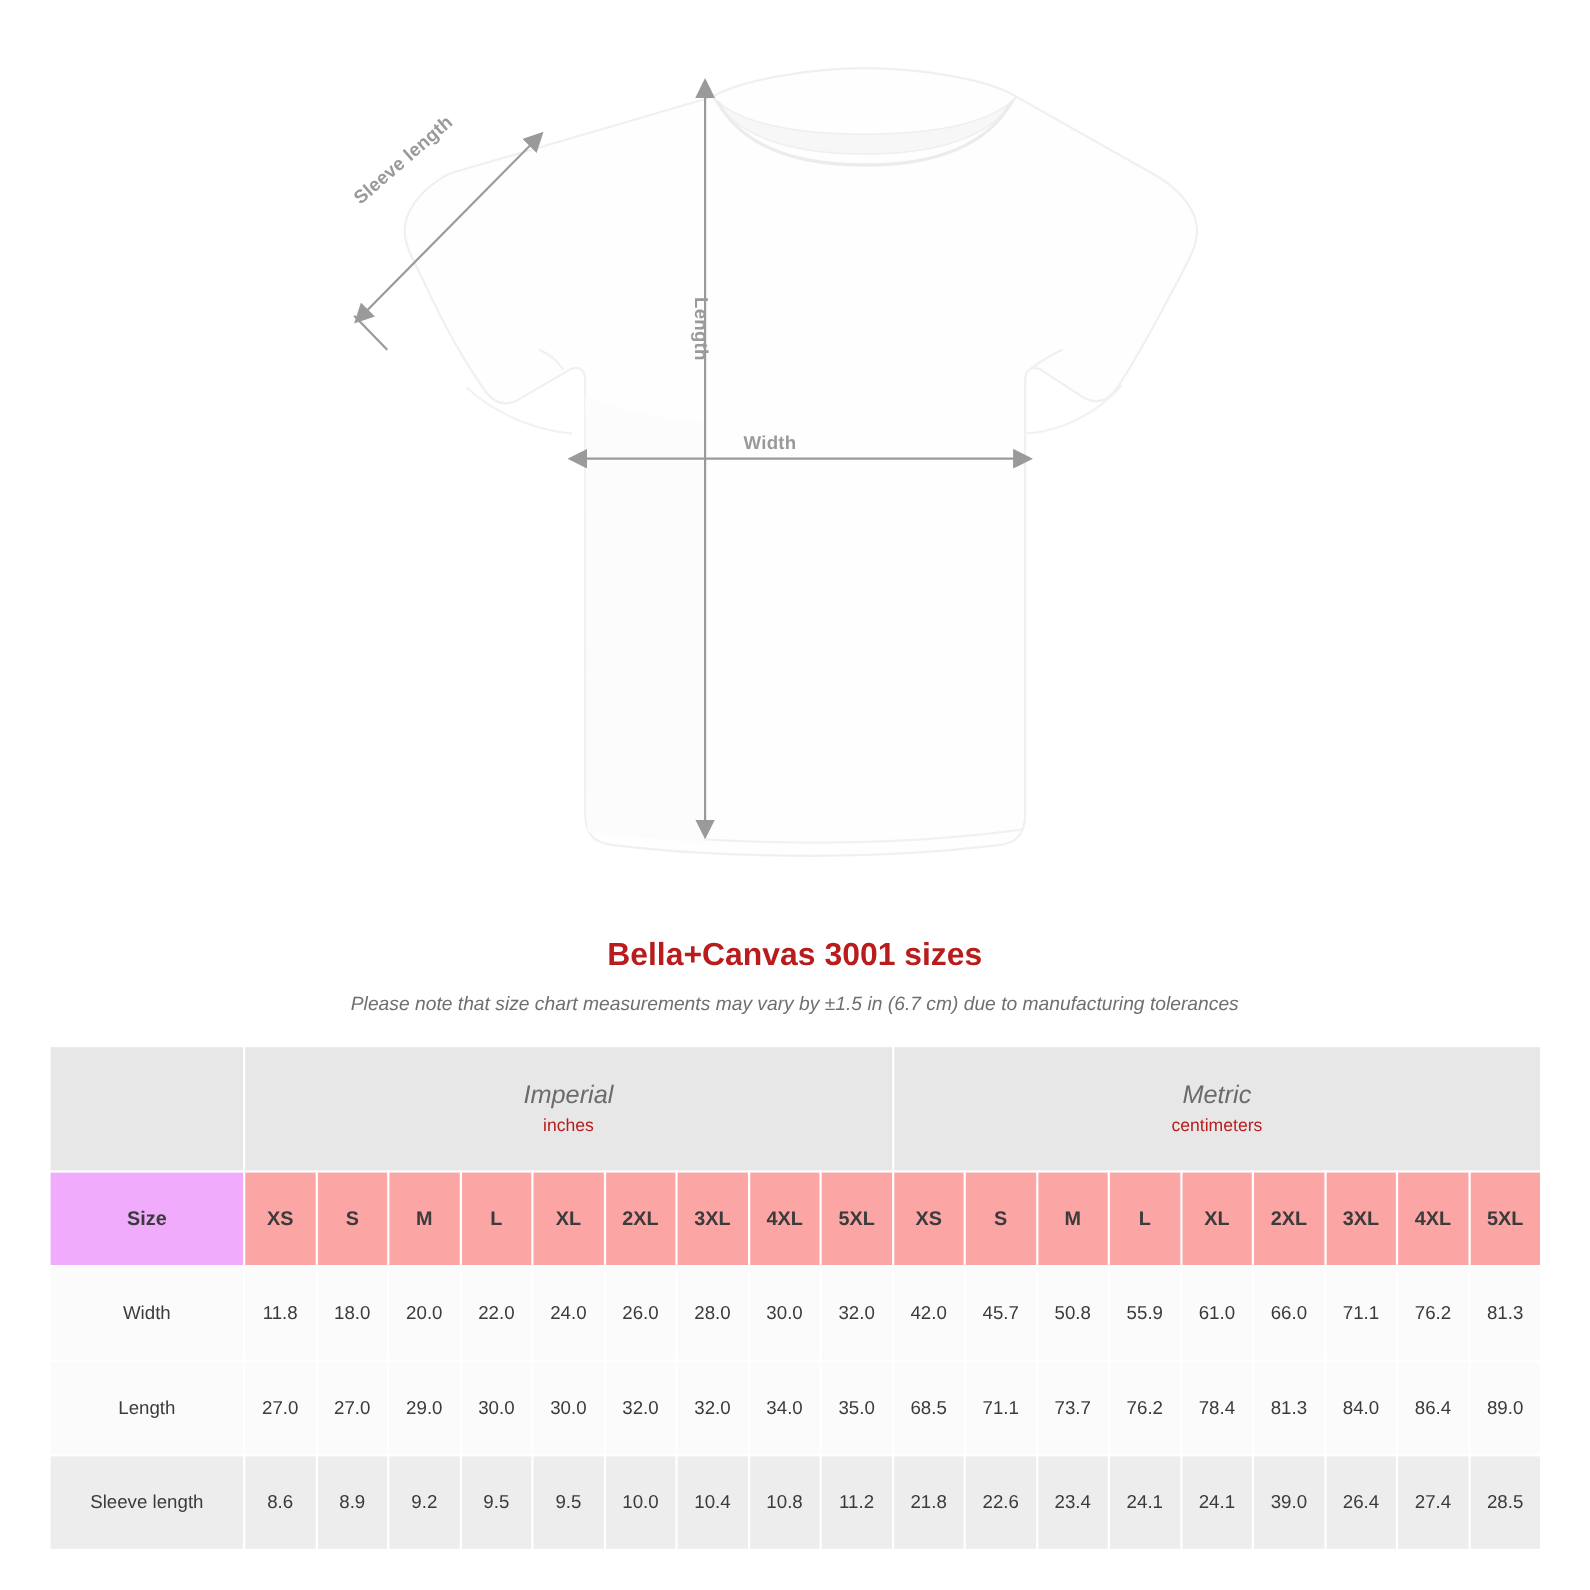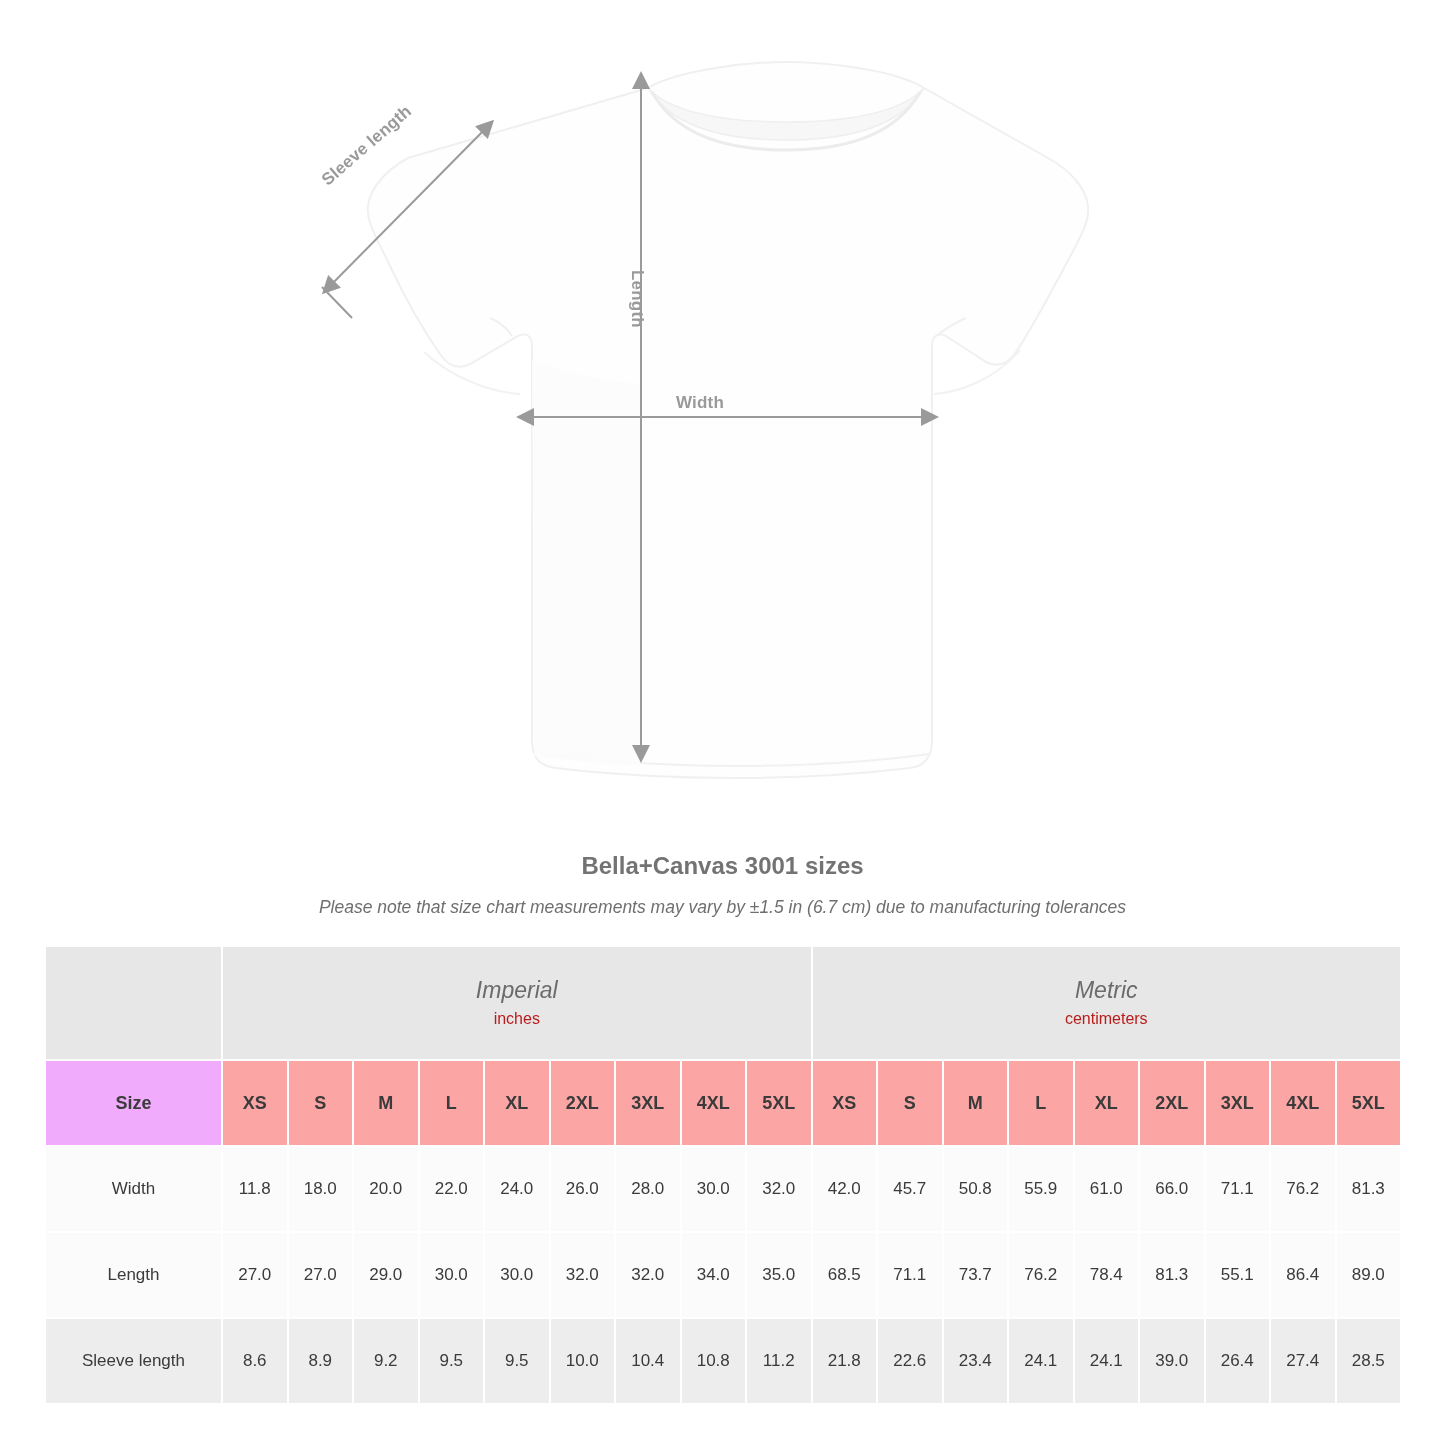--- a/index.html
+++ b/index.html
@@ -55,23 +55,23 @@
     left: 676px;
     top: 393px;
   }
 
   
   .title-block {
     text-align: center;
     margin-top: 22px;
   }
   .chart-title {
-    font-size: 24px;
+    font-size: 29px;
     font-weight: bold;
-    color: #737373;
+    color: #b91c1c;
     margin: 0;
   }
   .chart-note {
     font-size: 17.5px;
     font-style: italic;
     color: #6f6f6f;
     margin-top: 17px;
   }
 
   
@@ -300,21 +300,21 @@
           <td>32.0</td>
           <td>32.0</td>
           <td>34.0</td>
           <td>35.0</td>
           <td>68.5</td>
           <td>71.1</td>
           <td>73.7</td>
           <td>76.2</td>
           <td>78.4</td>
           <td>81.3</td>
-          <td>55.1</td>
+          <td>84.0</td>
           <td>86.4</td>
           <td>89.0</td>
         </tr>
 
         <tr class="data-row alt">
           <td class="row-label">Sleeve length</td>
           <td>8.6</td>
           <td>8.9</td>
           <td>9.2</td>
           <td>9.5</td>

